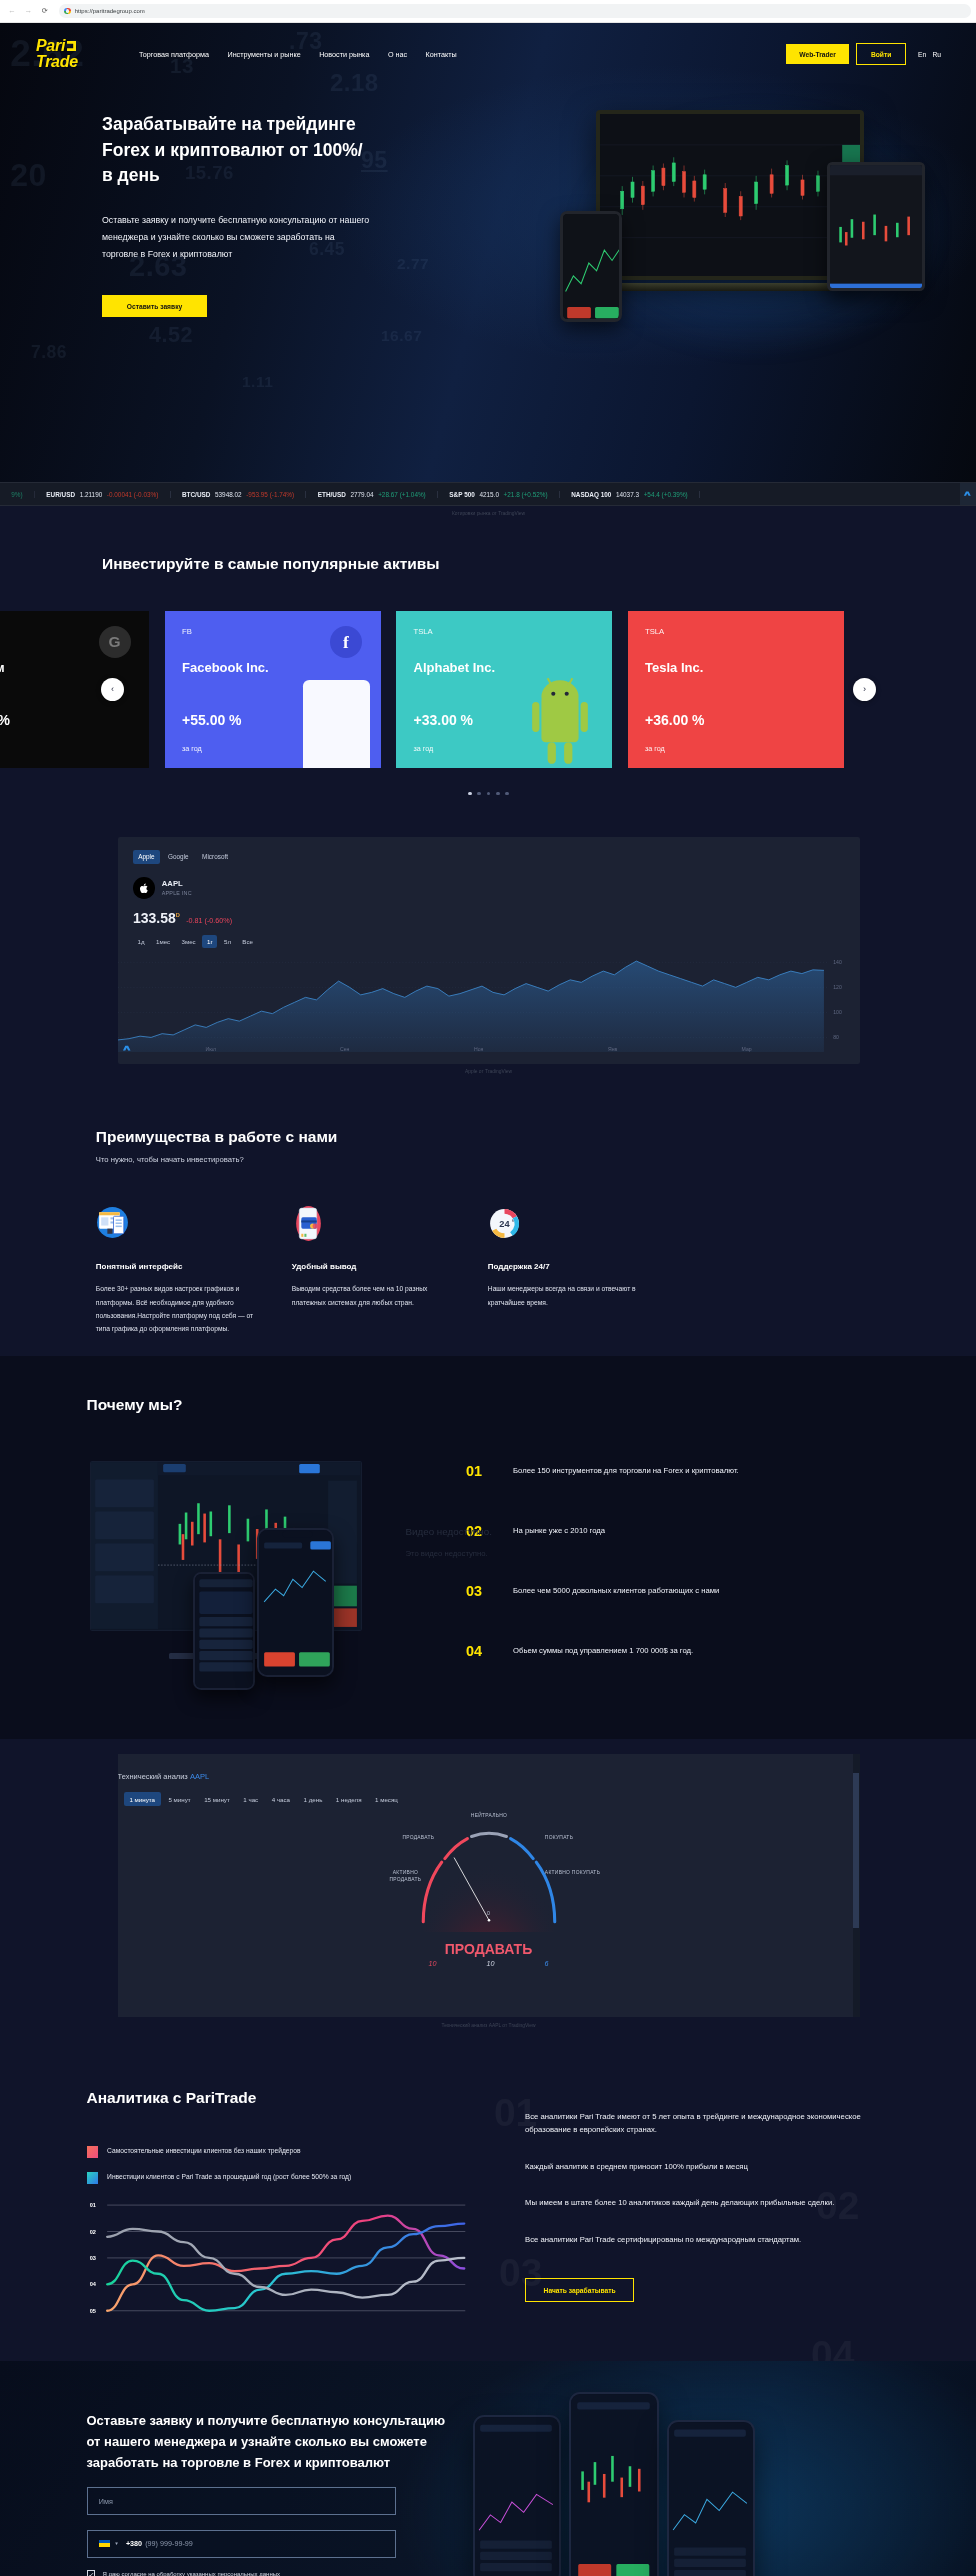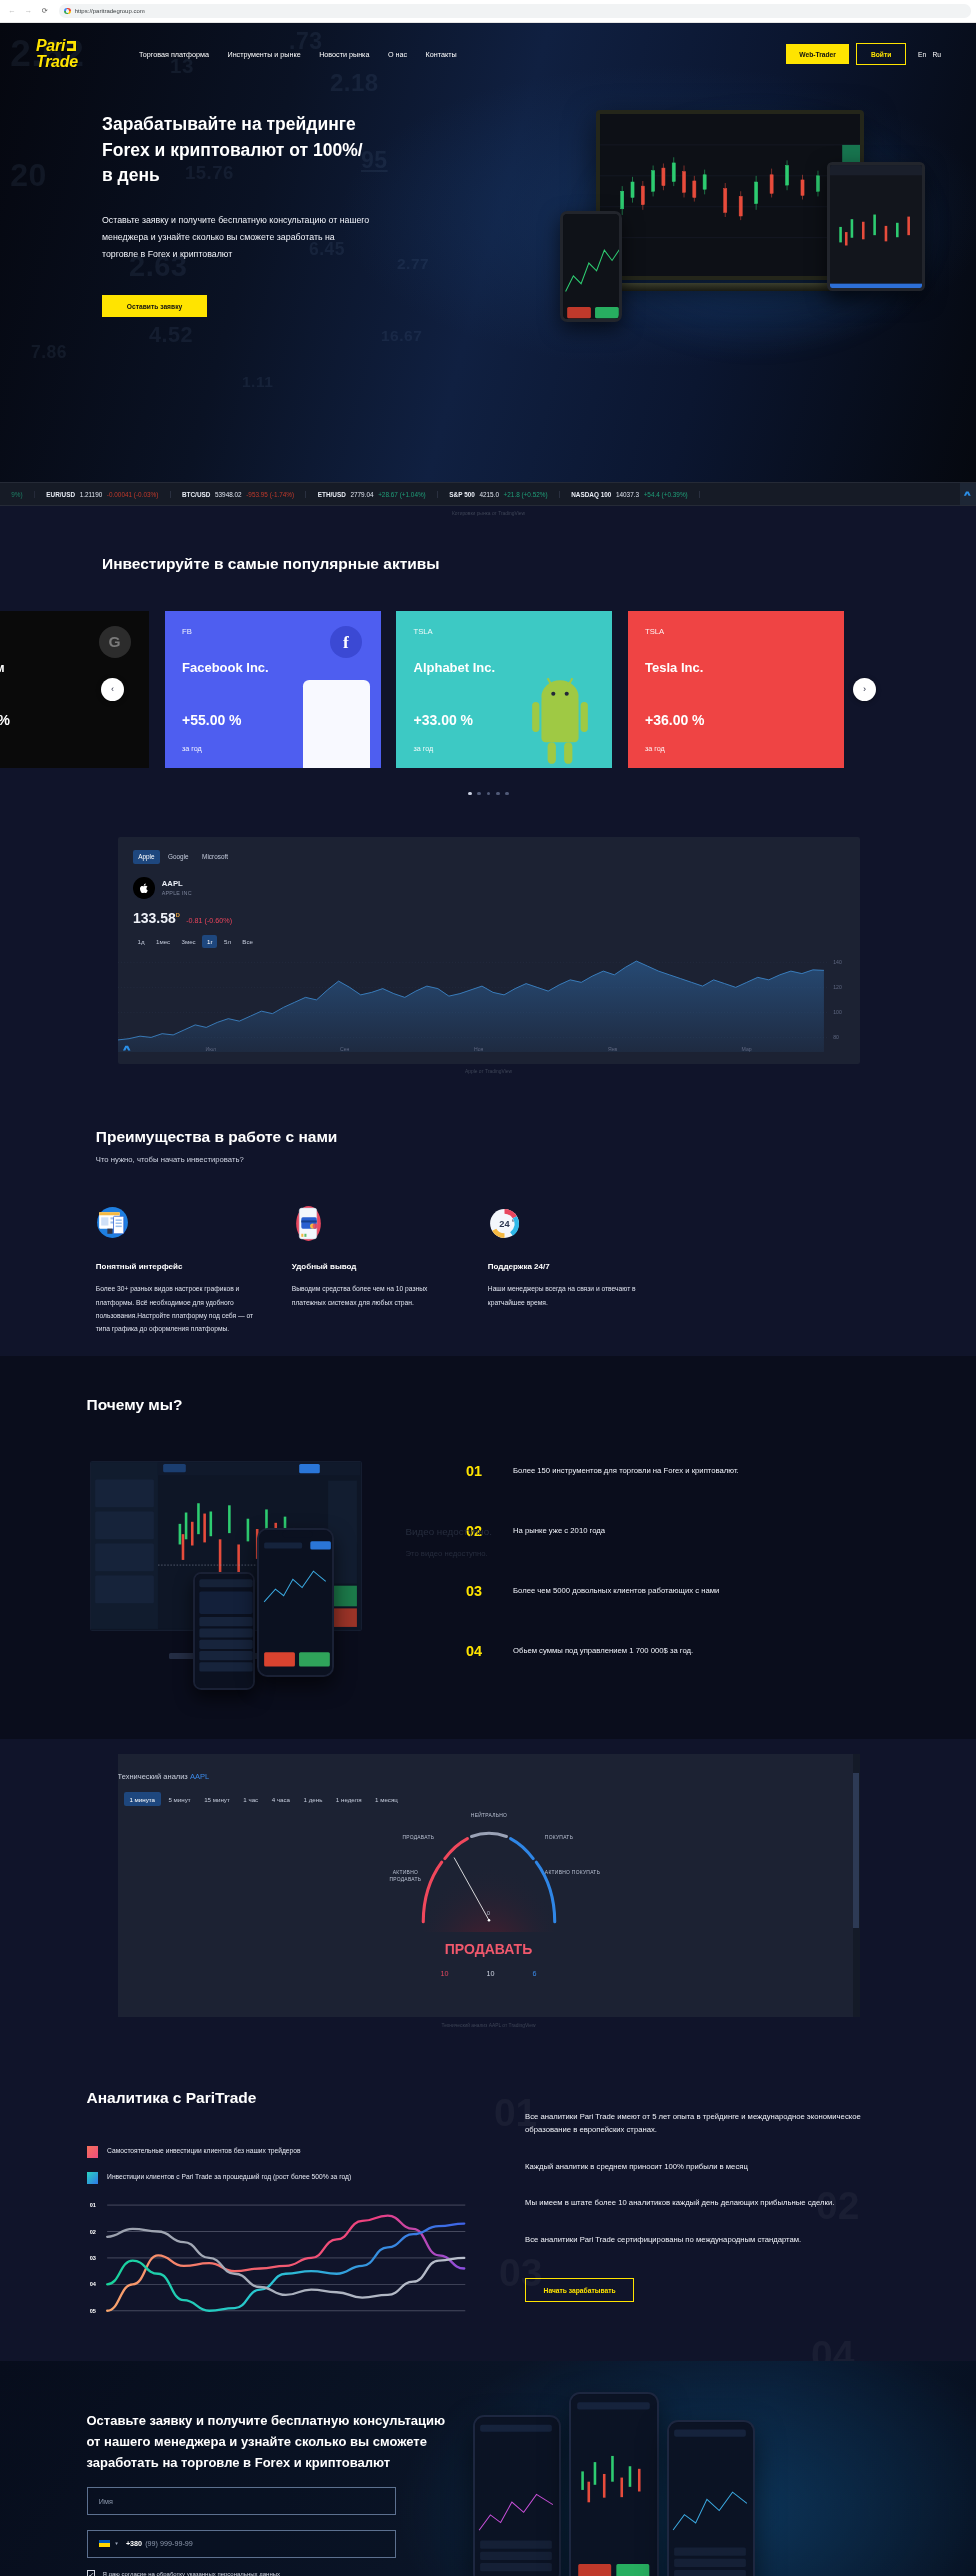--- a/index.html
+++ b/index.html
@@ -183,21 +183,21 @@
   .ta { width: 742px; margin: 0 auto; background:#1c2233; height: 263px; position:relative;
       padding: 17.5px 0 0; overflow:hidden; }
   .ta-title { text-align:left; font-size: 7.5px; color:#c9cfdd; }
   .ta-title b { color:#3b8ae8; font-weight: 400; }
   .ta-tabs { display:flex; gap: 2.1px; margin: 11.3px 0 0 6.2px; }
   .ta-tab { font-size: 6.2px; padding: 3.6px 5.7px; border-radius: 2.1px; color:#c4cbdb; cursor:pointer; white-space:nowrap;}
   .ta-tab.active { background:#1e477e; color:#fff; }
   .gauge { position:relative; width: 216px; height: 113px; margin: 12.4px auto 0; }
   .g-label { position:absolute; font-size: 4.9px; letter-spacing:0.3px; color:#b9c1d2; text-align:center; }
   .ta-verdict { text-align:center; font-size: 14px; font-weight: 700; color:#f0586c; margin-top: 9.3px; }
-  .ta-counts { display:flex; justify-content:center; gap: 38px; margin-top: 12px; font-size: 7.2px; }
+  .ta-counts { display:flex; justify-content:center; gap: 50px; margin-top: 2px; font-size: 7.2px; font-style: italic; }
   .ta-counts .sell { color:#e0485e; } .ta-counts .neu { color:#cfd5e3; } .ta-counts .buy { color:#3b8ae8; }
   .ta-scroll { position:absolute; right:0; top:0; bottom:0; width: 6.7px; background:#141a28; }
   .ta-scroll i { position:absolute; left:0.5px; top: 18.5px; width: 5.7px; height: 155px; background:#2d3admin; }
   .ta-credit { text-align:center; font-size: 4.9px; color:#3d4456; padding-top: 5.2px; }
 
   
   .ana { background:#10142a; padding: 40px 0 41px; }
   .ana-body { display:flex; gap: 20.6px; }
   .ana-left { width: 392px; }
   .ana-title { font-size: 15.5px; font-weight:700; line-height: 1.5; }

